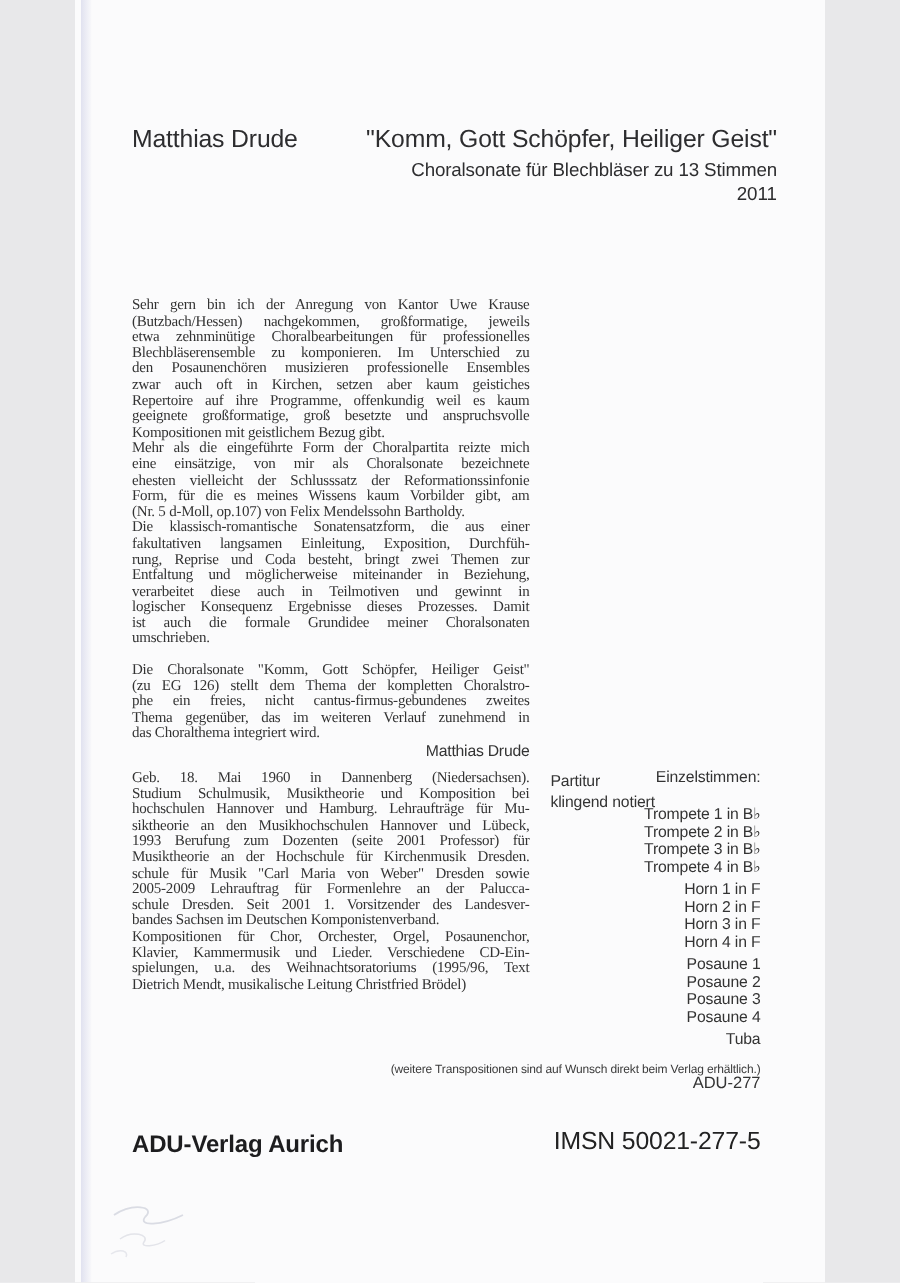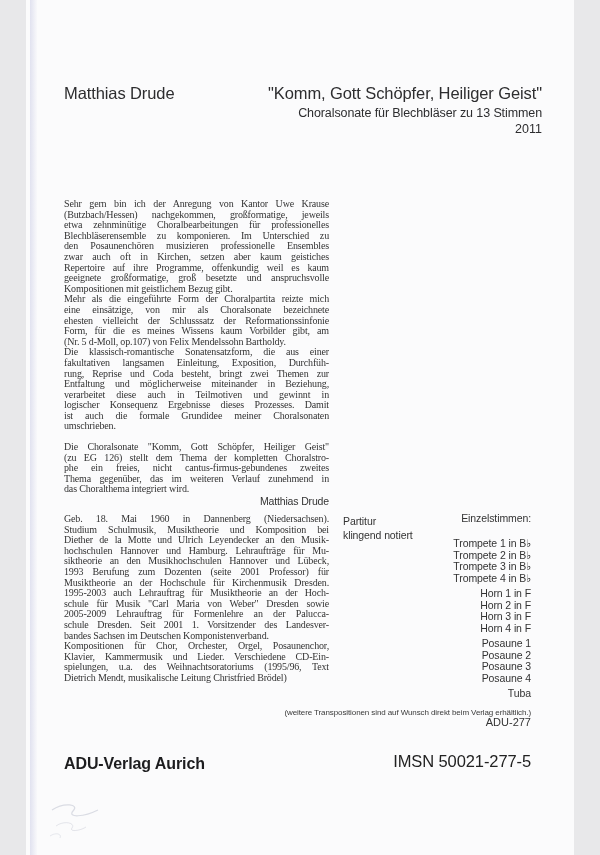--- a/index.html
+++ b/index.html
@@ -1,17 +1,17 @@
 <!DOCTYPE html>
 <html><head>
 <meta charset="utf-8">
 <style>
   html,body { margin:0; padding:0; background:#e8e8ea; }
   .page {
-    position:relative; width:548px; height:855px; margin:0 auto;
+    position:relative; width:500px; height:855px; margin:0 auto;
     background:#fbfbfc;
     font-family:"Liberation Sans", sans-serif;
     color:#333; overflow:hidden;
   }
   .scan-edge {
     position:absolute; left:4px; top:0; width:7px; height:100%;
     background:linear-gradient(to right, rgba(120,125,190,0.20), rgba(120,125,190,0.02));
   }
   
   .author {
@@ -107,26 +107,24 @@
         <div class="jline">phe ein freies, nicht cantus-firmus-gebundenes zweites</div>
         <div class="jline">Thema gegenüber, das im weiteren Verlauf zunehmend in</div>
         <div class="jline flush">das Choralthema integriert wird.</div>
       </div>
       <div class="sig">Matthias Drude</div>
     </div>
   <div class="textcol biotext">
       <div class="para">
         <div class="jline">Geb. 18. Mai 1960 in Dannenberg (Niedersachsen).</div>
         <div class="jline">Studium Schulmusik, Musiktheorie und Komposition bei</div>
-        <div class="jline">Diether de la Motte und Ulrich Leyendecker an den Musik-</div>
         <div class="jline">hochschulen Hannover und Hamburg. Lehraufträge für Mu-</div>
         <div class="jline">siktheorie an den Musikhochschulen Hannover und Lübeck,</div>
         <div class="jline">1993 Berufung zum Dozenten (seite 2001 Professor) für</div>
         <div class="jline">Musiktheorie an der Hochschule für Kirchenmusik Dresden.</div>
-        <div class="jline">1995-2003 auch Lehrauftrag für Musiktheorie an der Hoch-</div>
         <div class="jline">schule für Musik "Carl Maria von Weber" Dresden sowie</div>
         <div class="jline">2005-2009 Lehrauftrag für Formenlehre an der Palucca-</div>
         <div class="jline">schule Dresden. Seit 2001 1. Vorsitzender des Landesver-</div>
         <div class="jline flush">bandes Sachsen im Deutschen Komponistenverband.</div>
       </div>
       <div class="para">
         <div class="jline">Kompositionen für Chor, Orchester, Orgel, Posaunenchor,</div>
         <div class="jline">Klavier, Kammermusik und Lieder. Verschiedene CD-Ein-</div>
         <div class="jline">spielungen, u.a. des Weihnachtsoratoriums (1995/96, Text</div>
         <div class="jline flush">Dietrich Mendt, musikalische Leitung Christfried Brödel)</div>

